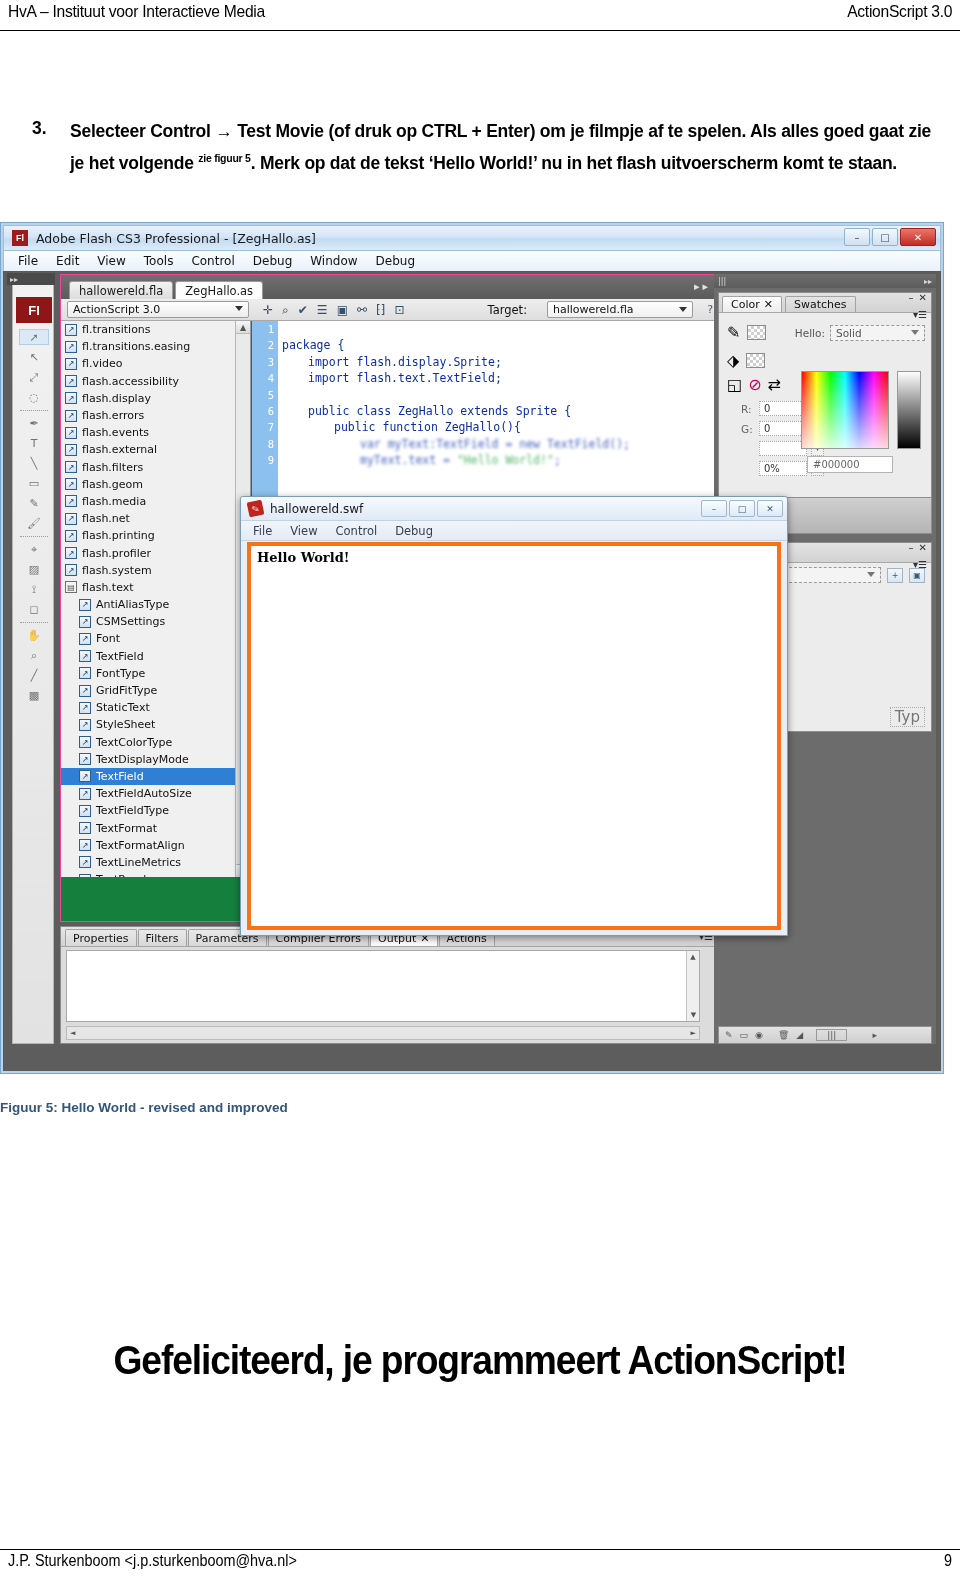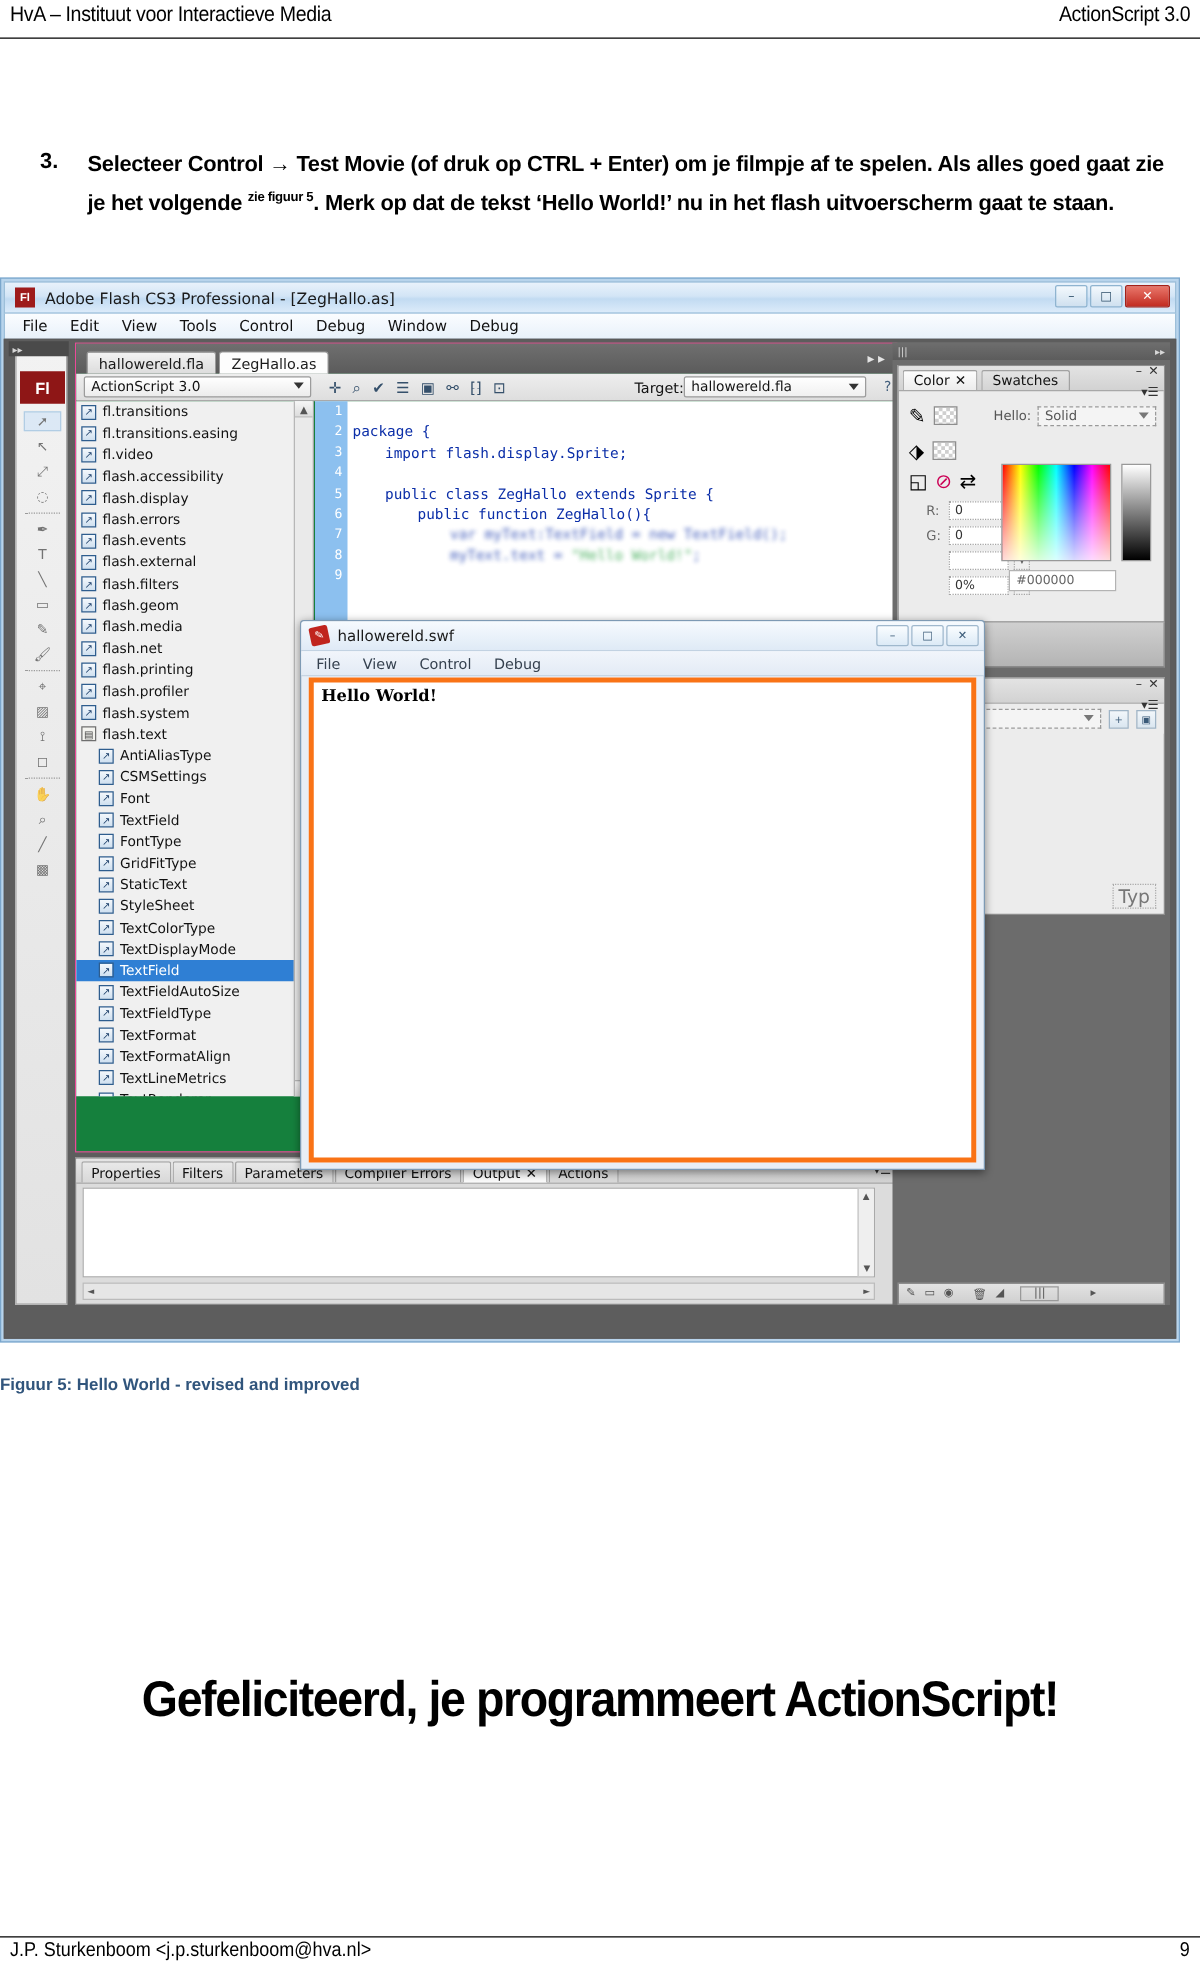--- a/index.html
+++ b/index.html
@@ -159,21 +159,21 @@
   }
   .as-select .caret{ position:absolute; right:5px; top:4px;
     border-left:4px solid transparent; border-right:4px solid transparent;
     border-top:5px solid #333; }
   .as-toolicons{
     display:flex; align-items:center; gap:9px; margin-left:14px;
     font-size:12px; color:#35506b;
   }
   .target-wrap{
     position:absolute; right:26px; top:2px; display:flex;
-    align-items:center; gap:0; font-size:11.5px; color:#111;text-align:center;
+    align-items:center; gap:20px; font-size:11.5px; color:#111;text-align:center;
   }
   .target-field{
     width:146px; height:17px;
     background:linear-gradient(to bottom,#ffffff,#f0f0f0);
     border:1px solid #9c9c9c; border-radius:2px;
     font-size:11px; display:flex; align-items:center; padding-left:5px;
     position:relative;
   }
   .target-field .caret{ position:absolute; right:5px; top:5px;
     border-left:4px solid transparent; border-right:4px solid transparent;
@@ -468,21 +468,21 @@
   <div class="hdr-text">HvA – Instituut voor Interactieve Media</div>
   <div class="hdr-text hdr-right">ActionScript 3.0</div>
 </div>
 <div id="hdr-rule"></div>
 
 <div id="instruction">
   <div class="num">3.</div>
   <div class="body">
     <span>Selecteer Control → Test Movie (of druk op CTRL + Enter) om je filmpje af te spelen. Als</span>
     <span>alles goed gaat zie je het volgende </span><span class="sup">zie figuur 5</span><span>. Merk op dat de tekst ‘Hello World!’ nu in het</span>
-    <span>flash uitvoerscherm gaat te staan.</span>
+    <span>flash uitvoerscherm komt te staan.</span>
   </div>
 </div>
 
 <div id="flash-shot">
 
   <div class="ide-titlebar">
     <div class="fl-badge">Fl</div>
     <div class="ide-title">Adobe Flash CS3 Professional - [ZegHallo.as]</div>
     <div class="win-btns">
       <div class="win-btn">–</div>
@@ -713,20 +713,21 @@
             <div class="ln">5</div>
             <div class="ln">6</div>
             <div class="ln">7</div>
             <div class="ln">8</div>
             <div class="ln">9</div>
           </div>
         <div class="code-lines" id="code-lines">
             <div class="">&nbsp;</div>
             <div class="">package {</div>
             <div class="ind1 ">import flash.display.Sprite;</div>
+            <div class="ind1 ">import flash.text.TextField;</div>
             <div class="">&nbsp;</div>
             <div class="ind1 ">public class ZegHallo extends Sprite {</div>
             <div class="ind2 ">public function ZegHallo(){</div>
             <div class="ind3 blur">var myText:TextField = new TextField();</div>
             <div class="ind3 blur">myText.text = <span class="str">"Hello World!"</span>;</div>
           </div>
       </div>
       <div class="code-hbar"></div>
       <div class="code-status">Line 13 of 13, Col 2</div>
     </div>

